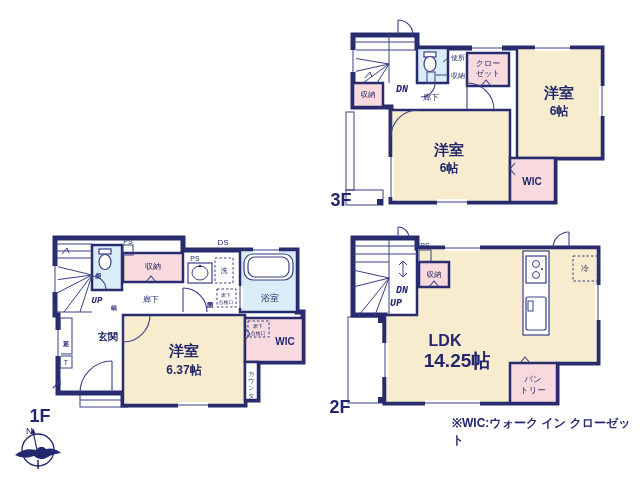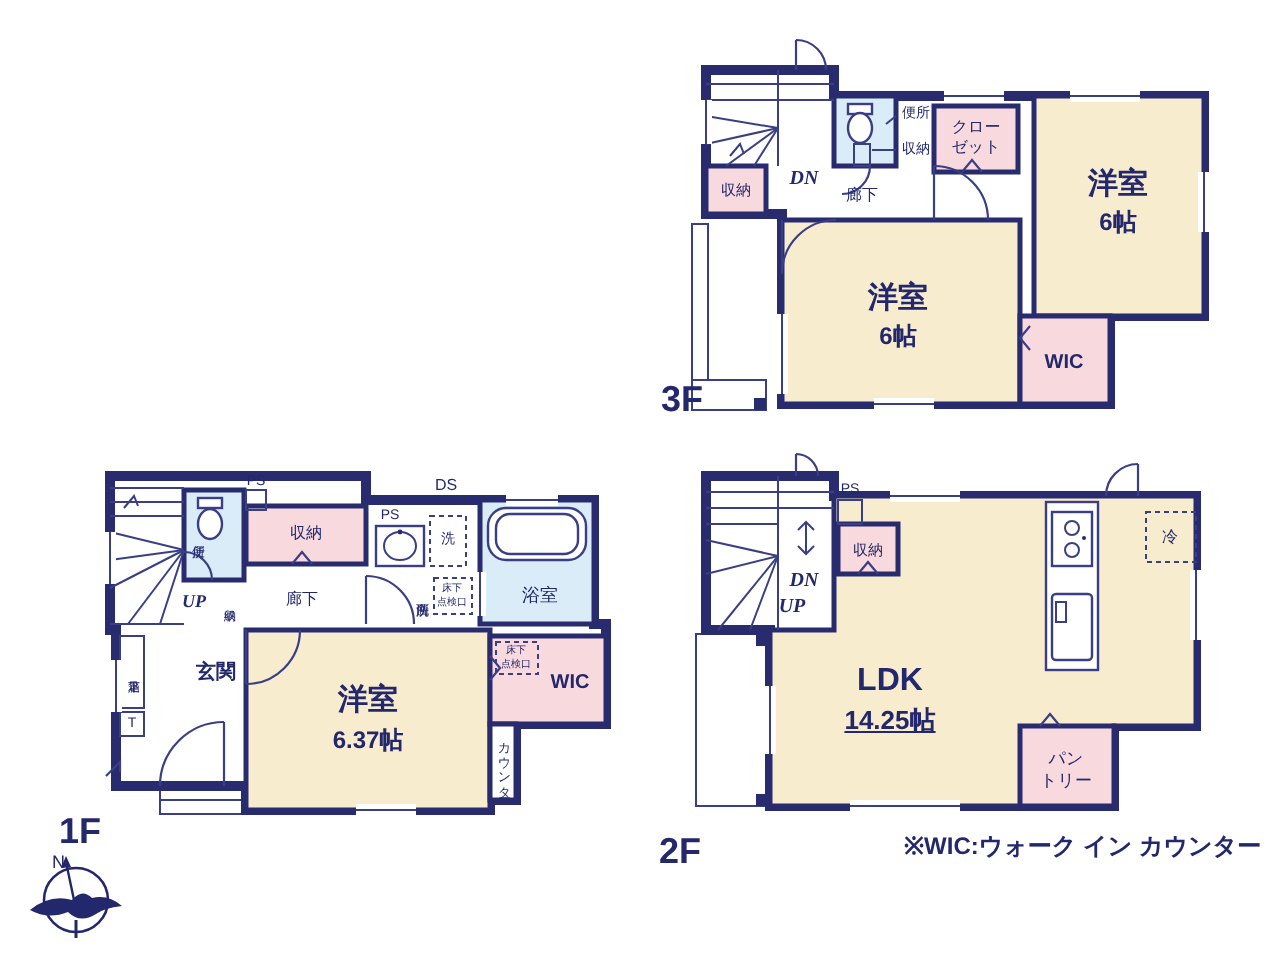--- a/index.html
+++ b/index.html
@@ -3,21 +3,21 @@
 <meta charset="utf-8">
 <style>
   html,body{margin:0;padding:0;}
   #canvas{position:relative;width:640px;height:480px;background:#ffffff;overflow:hidden;
           font-family:"Liberation Sans",sans-serif;}
   .floor{position:absolute;}
   .floor svg{position:absolute;left:0;top:0;display:block;}
   .lbl{position:absolute;transform:translate(-50%,-50%);color:#23276b;white-space:nowrap;
        line-height:1;text-align:center;}
   .vert{writing-mode:vertical-rl;text-orientation:upright;letter-spacing:0;}
-  .ital{font-family:Liberation Serif, serif;font-style:italic;font-weight:bold;}
+  .ital{font-family:Liberation Mono, monospace;font-style:italic;font-weight:bold;}
   .bold{font-weight:bold;}
   .floor-label{position:absolute;transform:translate(-50%,-50%);color:#23276b;
                font-weight:bold;font-size:18px;}
   #footnote{position:absolute;left:452px;top:414px;color:#23276b;font-weight:bold;font-size:12px;}
   #logo-text{position:absolute;left:62px;top:437px;color:#c9c9c9;font-size:17px;letter-spacing:2px;}
   
   .wall{fill:none;stroke:#282c6e;}
   .ow{stroke-width:5;fill:#ffffff;}
   .iw{stroke-width:2.5;}
   .cream{fill:#f8ecce;}
@@ -179,30 +179,30 @@
         <rect class="white" x="80" y="175" width="55" height="6"></rect>
           <line class="thin" x1="80" y1="178" x2="135" y2="178"></line>
         <rect class="white" x="250" y="60" width="6" height="35"></rect>
           <line class="thin" x1="253" y1="60" x2="253" y2="95"></line>
         <rect class="white" x="37" y="118" width="6" height="34"></rect>
           <line class="thin" x1="40" y1="118" x2="40" y2="152"></line>
       </g>
     </svg>
 
     <div class="lbl bold" style="left:100px;top:116px;font-size:16px;">LDK</div>
-    <div class="lbl bold" style="left:100px;top:135px;font-size:13px;text-decoration:underline;">14.25帖</div>
+    <div class="lbl bold" style="left:112px;top:135px;font-size:19px;">14.25帖</div>
     <div class="lbl" style="left:89px;top:50px;font-size:7.5px;">収納</div>
     <div class="lbl" style="left:188px;top:154px;font-size:8.5px;">パン</div>
     <div class="lbl" style="left:188px;top:165px;font-size:8.5px;text-align:right;">トリー</div>
     <div class="lbl" style="left:240px;top:44px;font-size:8px;">冷</div>
     <div class="lbl" style="left:80px;top:20px;font-size:7px;">PS</div>
     <div class="lbl ital" style="left:57px;top:66px;font-size:10px;">DN</div>
     <div class="lbl ital" style="left:51px;top:79px;font-size:10px;">UP</div>
   </div>
-  <div class="floor-label" style="left:340px;top:407px;margin-top:19px;">2F</div>
+  <div class="floor-label" style="left:340px;top:407px;">2F</div>
 
   <div class="floor" style="left:48px;top:230px;width:262px;height:188px;">
     <svg width="262" height="188" viewBox="0 0 262 188">
 
       <g>
         <rect class="thin white" x="32" y="163" width="48" height="14"></rect>
         <line class="thin" x1="32" y1="170" x2="80" y2="170"></line>
       </g>
 
       <path class="wall ow" d="M7,8 H135 V20 H249 V82 H255 V132 H210 V170 H197 V175 H75 V163 H10 V85 H7 Z"></path>
@@ -292,21 +292,21 @@
     <div class="lbl" style="left:222px;top:68px;font-size:9px;text-align:right;">浴室</div>
     <div class="lbl" style="left:178px;top:65px;font-size:5px;">床下</div>
     <div class="lbl" style="left:178px;top:72px;font-size:5px;">点検口</div>
     <div class="lbl" style="left:210px;top:96px;font-size:5px;">床下</div>
     <div class="lbl" style="left:210px;top:103px;font-size:5px;">点検口</div>
     <div class="lbl bold" style="left:237px;top:112px;font-size:10px;">WIC</div>
     <div class="lbl vert" style="left:203px;top:151px;font-size:6.5px;">カウンター</div>
   </div>
   <div class="floor-label" style="left:40px;top:416px;">1F</div>
 
-  <div id="footnote">※WIC:ウォーク イン カウンター</div>
+  <div id="footnote">※WIC:ウォーク イン クローゼット</div>
 
   <svg width="52" height="54" viewBox="0 0 52 54" style="position:absolute;left:12px;top:422px;">
     <circle cx="26" cy="28" r="16" fill="none" stroke="#23276b" stroke-width="1.3"></circle>
     <line x1="25" y1="28" x2="21" y2="9" stroke="#23276b" stroke-width="1.2"></line>
     <polygon points="21,6 18.5,12 23.5,11.5" fill="#23276b"></polygon>
     <path d="M3,33 Q13,25 24,28 Q29,22 34,27 Q42,25 49,31 Q40,32 36,35 Q28,40 22,34 Q12,38 3,33 Z" fill="#23276b"></path>
     <line x1="26" y1="38" x2="26" y2="47" stroke="#23276b" stroke-width="1.5"></line>
     <text x="14" y="12" font-size="9" font-family="Liberation Sans, sans-serif" fill="#23276b">N</text>
   </svg>
 

